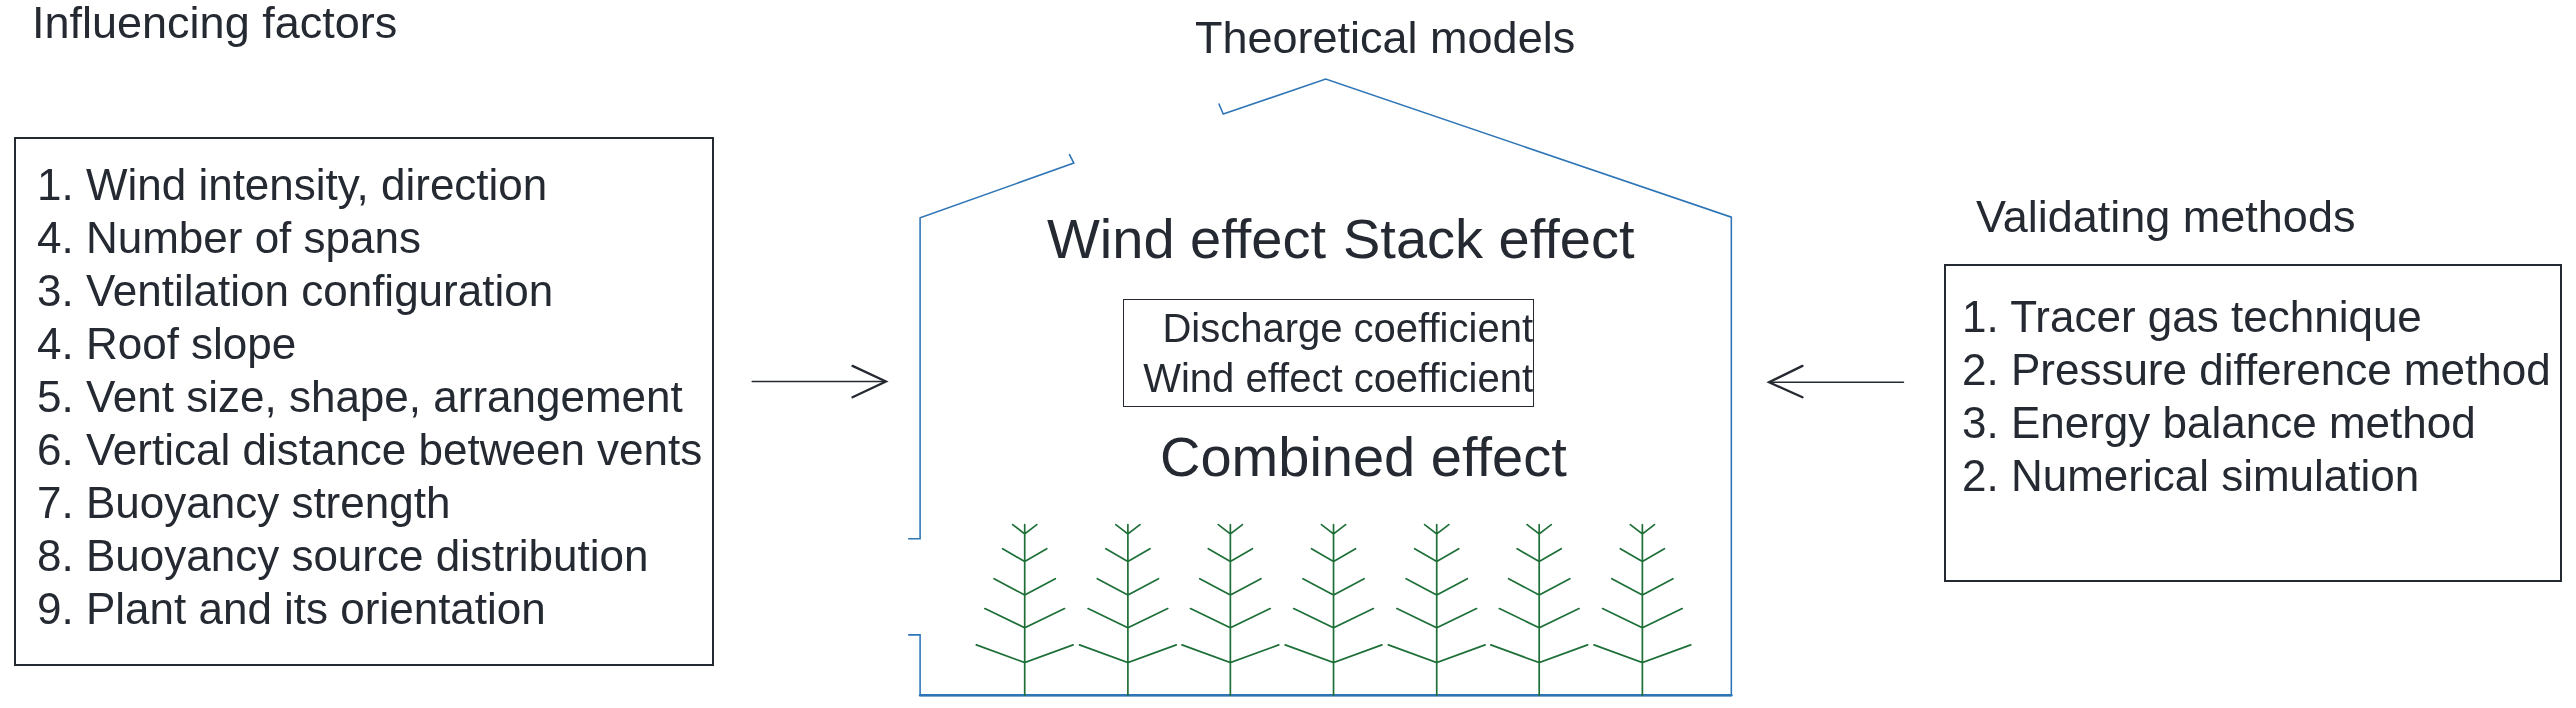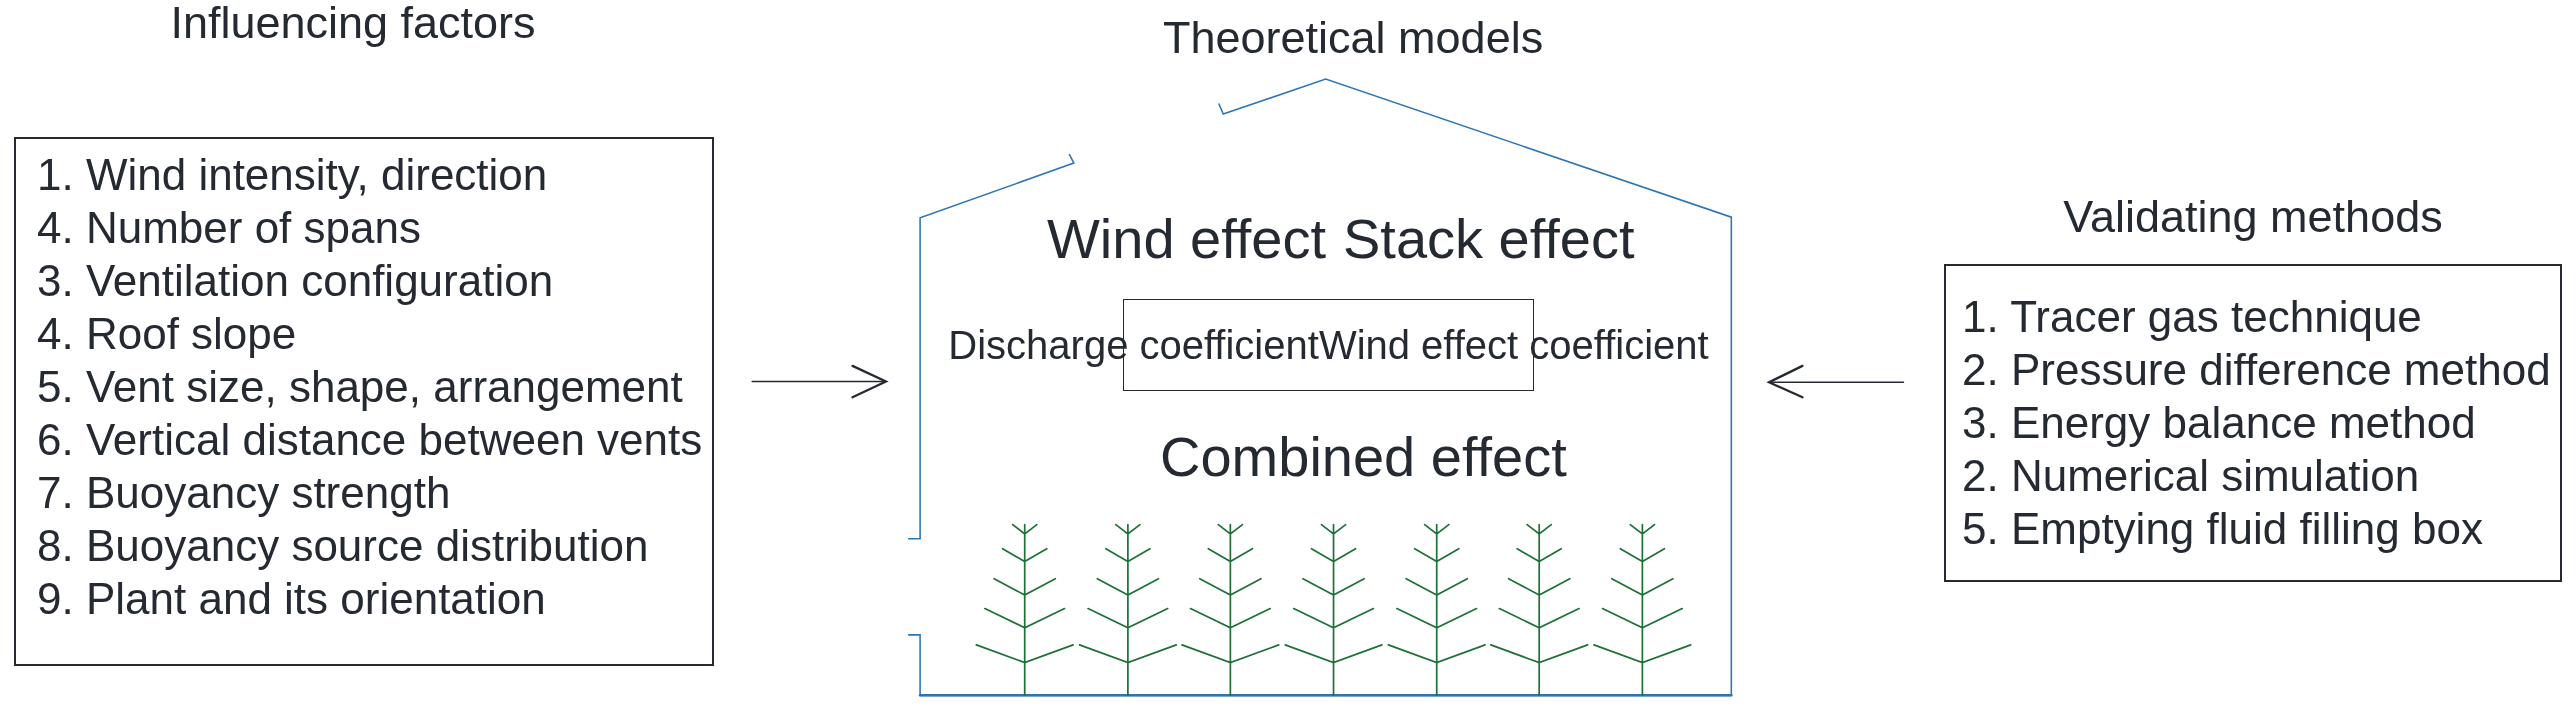--- a/index.html
+++ b/index.html
@@ -13,22 +13,23 @@
     height: 709px;
     background: #ffffff;
     font-family: "Liberation Sans", sans-serif;
     color: #252a32;
     overflow: hidden;
   }
   .abs { position: absolute; }
   .title {
     font-size: 45px;
     line-height: 45px;
-    text-align: center;
+    text-align: left;
     white-space: nowrap;
+    margin-left: 32px;
   }
   .label {
     font-size: 56px;
     line-height: 45px;
     text-align: center;
     white-space: nowrap;
   }
   .panel-box {
     border: 2.1px solid #252a32;
     box-sizing: border-box;
@@ -43,26 +44,26 @@
     height: 53px;
   }
   .item-list-right .item {
     line-height: 53px;
     height: 53px;
   }
   .coeff-box {
     left: 1123px;
     top: 299px;
     width: 411px;
-    height: 92px;
+    height: 108px;
     border: 1.8px solid #252a32;
     box-sizing: border-box;
     display: flex;
-    flex-direction: row;
-    align-items: center;
+    flex-direction: column;
+    align-items: flex-end;
     justify-content: center;
     font-size: 40px;
     text-align: center;
     white-space: nowrap;
   }
   .coeff-box .coeff-line { line-height: 50px; height: 50px; }
   svg.overlay {
     position: absolute;
     left: 0; top: 0;
     width: 2576px;
@@ -111,21 +112,21 @@
         <line x1="2675" y1="537" x2="2489" y2="537" stroke-width="2"></line>
         <path d="M2533 514 L2486 537 L2533 558" stroke-width="3.2"></path>
       </g>
     </g>
   </svg>
 
   <div class="abs title" style="left:0; top:104; width:706px;">Influencing factors</div>
 
   <div class="abs panel-box" style="left:14.2px; top:137px; width:700px; height:529px;"></div>
 
-  <div class="abs item-list" style="left:37px; top:148px;">
+  <div class="abs item-list" style="left:37px; top:158px;">
     <div class="item">1. Wind intensity, direction</div>
     <div class="item">4. Number of spans</div>
     <div class="item">3. Ventilation configuration</div>
     <div class="item">4. Roof slope</div>
     <div class="item">5. Vent size, shape, arrangement</div>
     <div class="item">6. Vertical distance between vents</div>
     <div class="item">7. Buoyancy strength</div>
     <div class="item">8. Buoyancy source distribution</div>
     <div class="item">9. Plant and its orientation</div>
   </div>
@@ -145,17 +146,16 @@
 
   <div class="abs label" style="left:1160px; top:434px; width:356px;">Combined effect</div>
 
   <div class="abs panel-box" style="left:1944px; top:264px; width:618px; height:318px;"></div>
 
   <div class="abs item-list item-list-right" style="left:1962px; top:290px;">
     <div class="item">1. Tracer gas technique</div>
     <div class="item">2. Pressure difference method</div>
     <div class="item">3. Energy balance method</div>
     <div class="item">2. Numerical simulation</div>
-    <div class="item">5. Emptying fluid filling box</div>
   </div>
 
 </div>
 
 
 </body></html>

